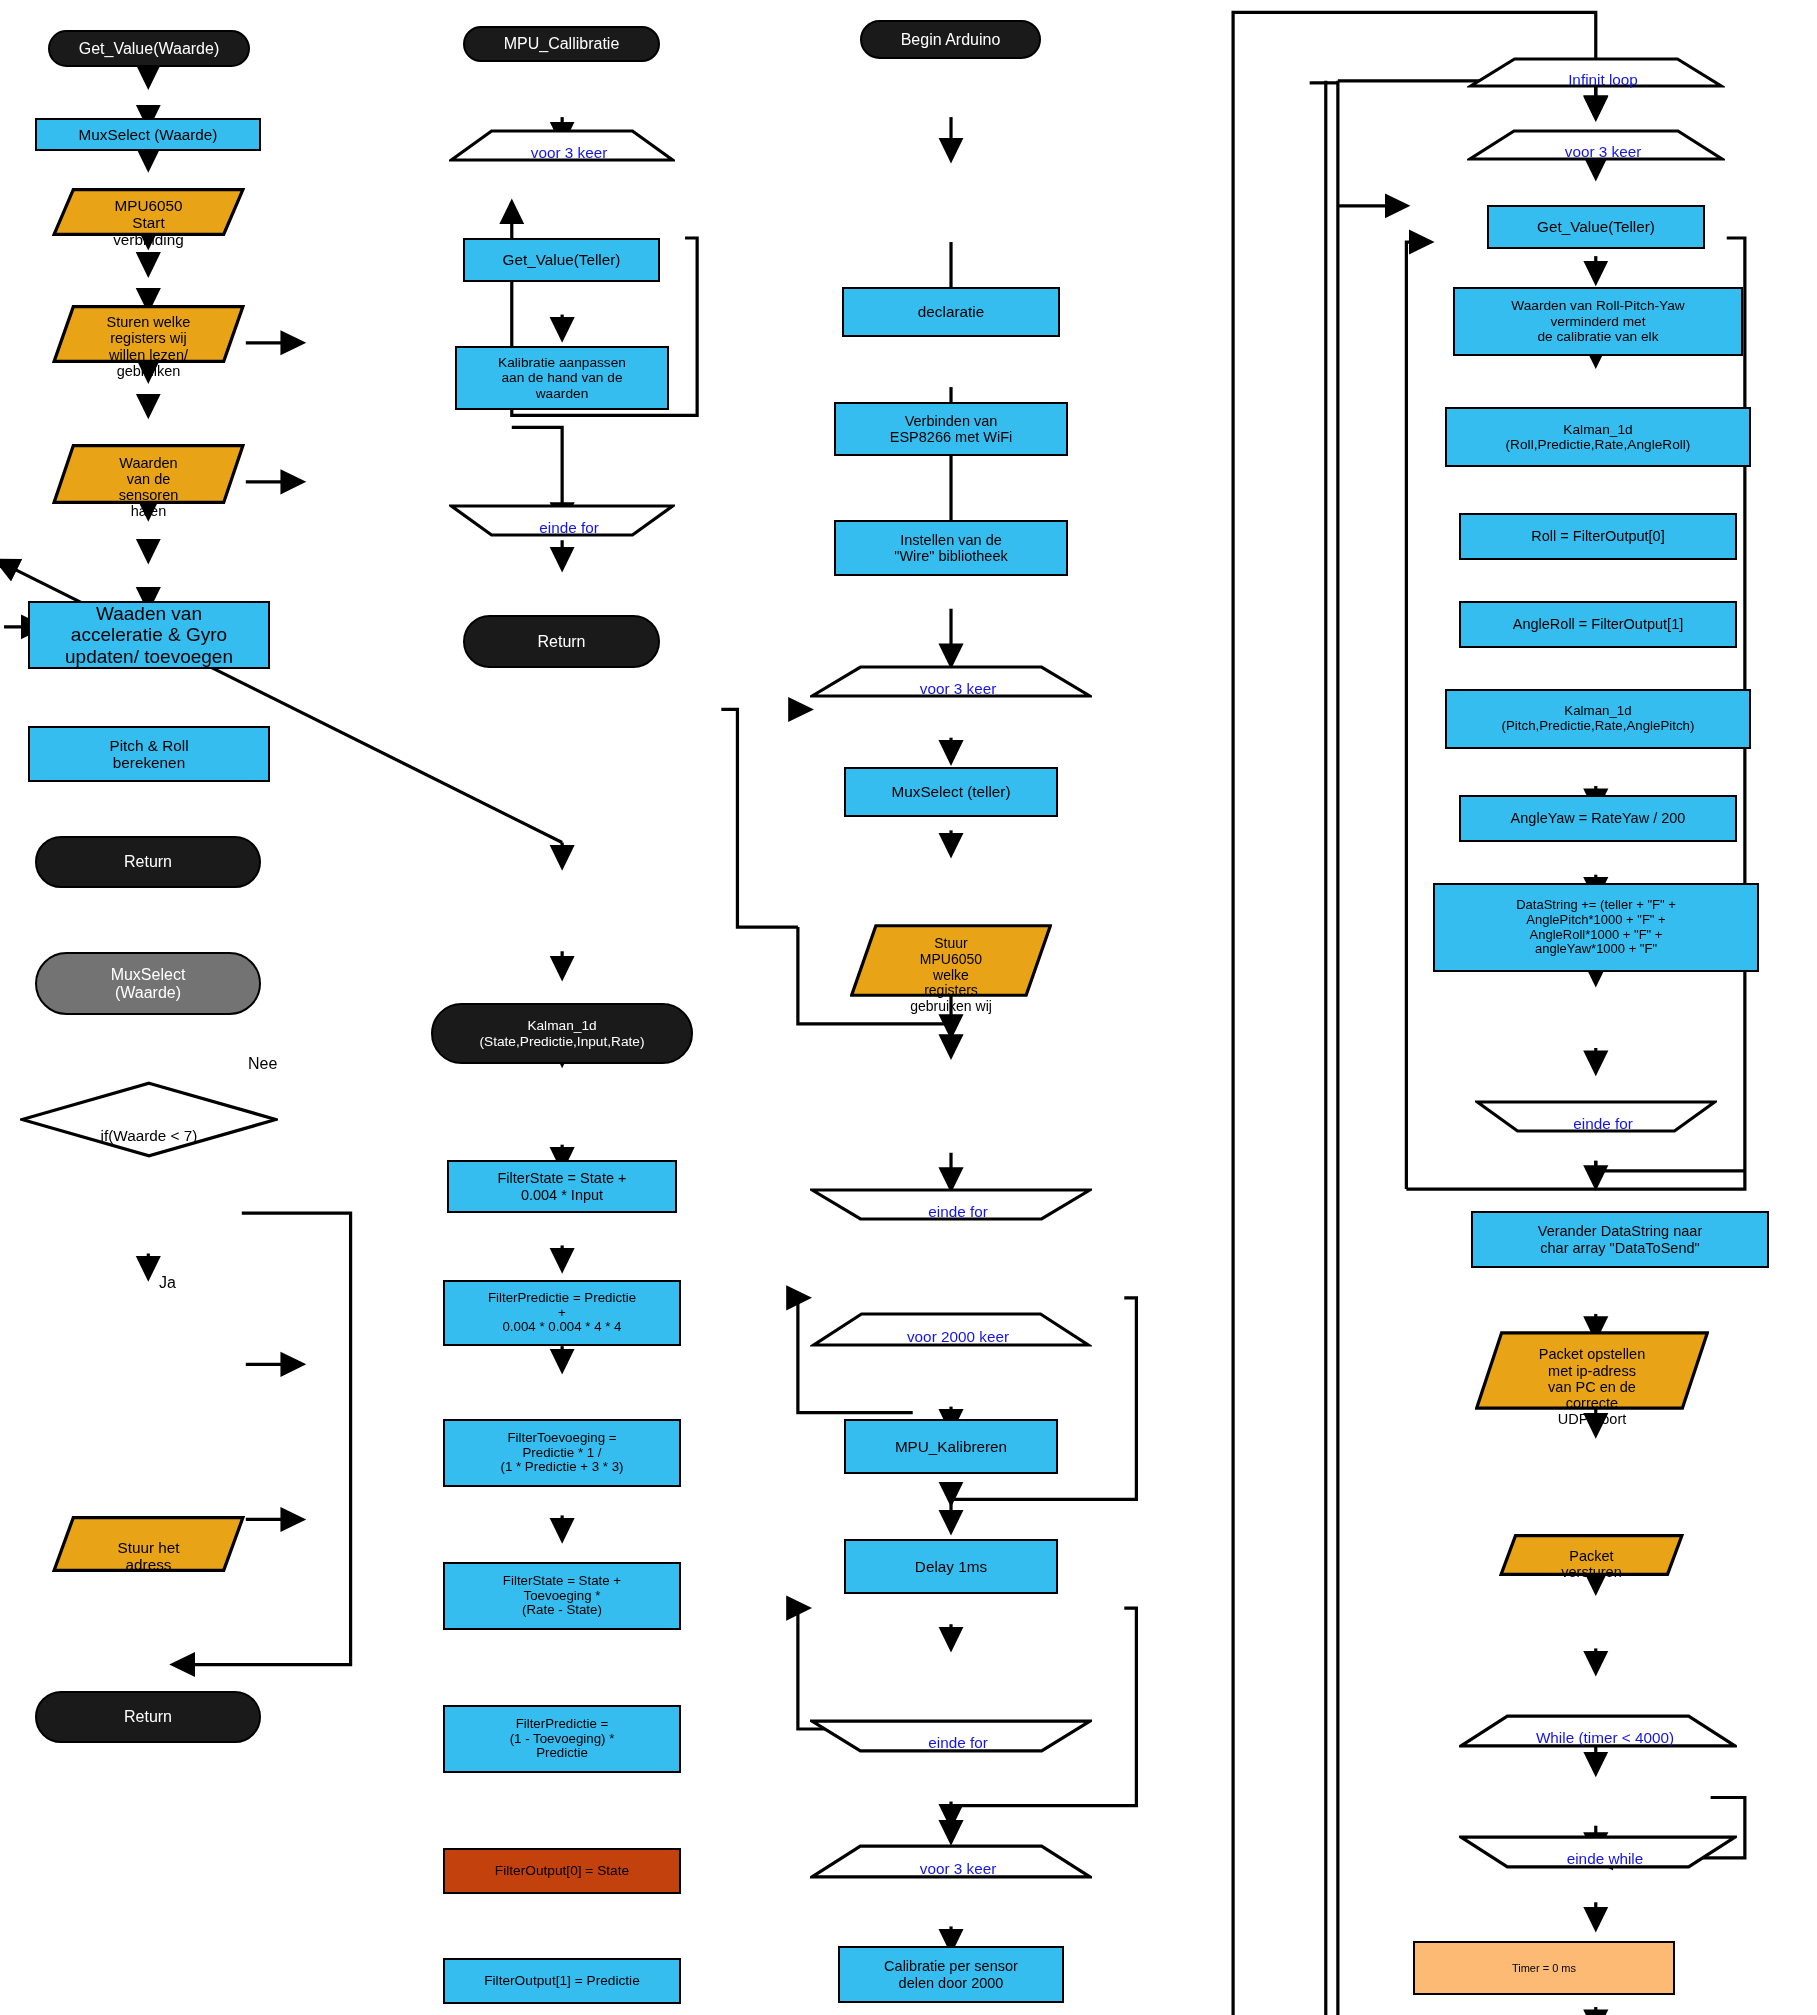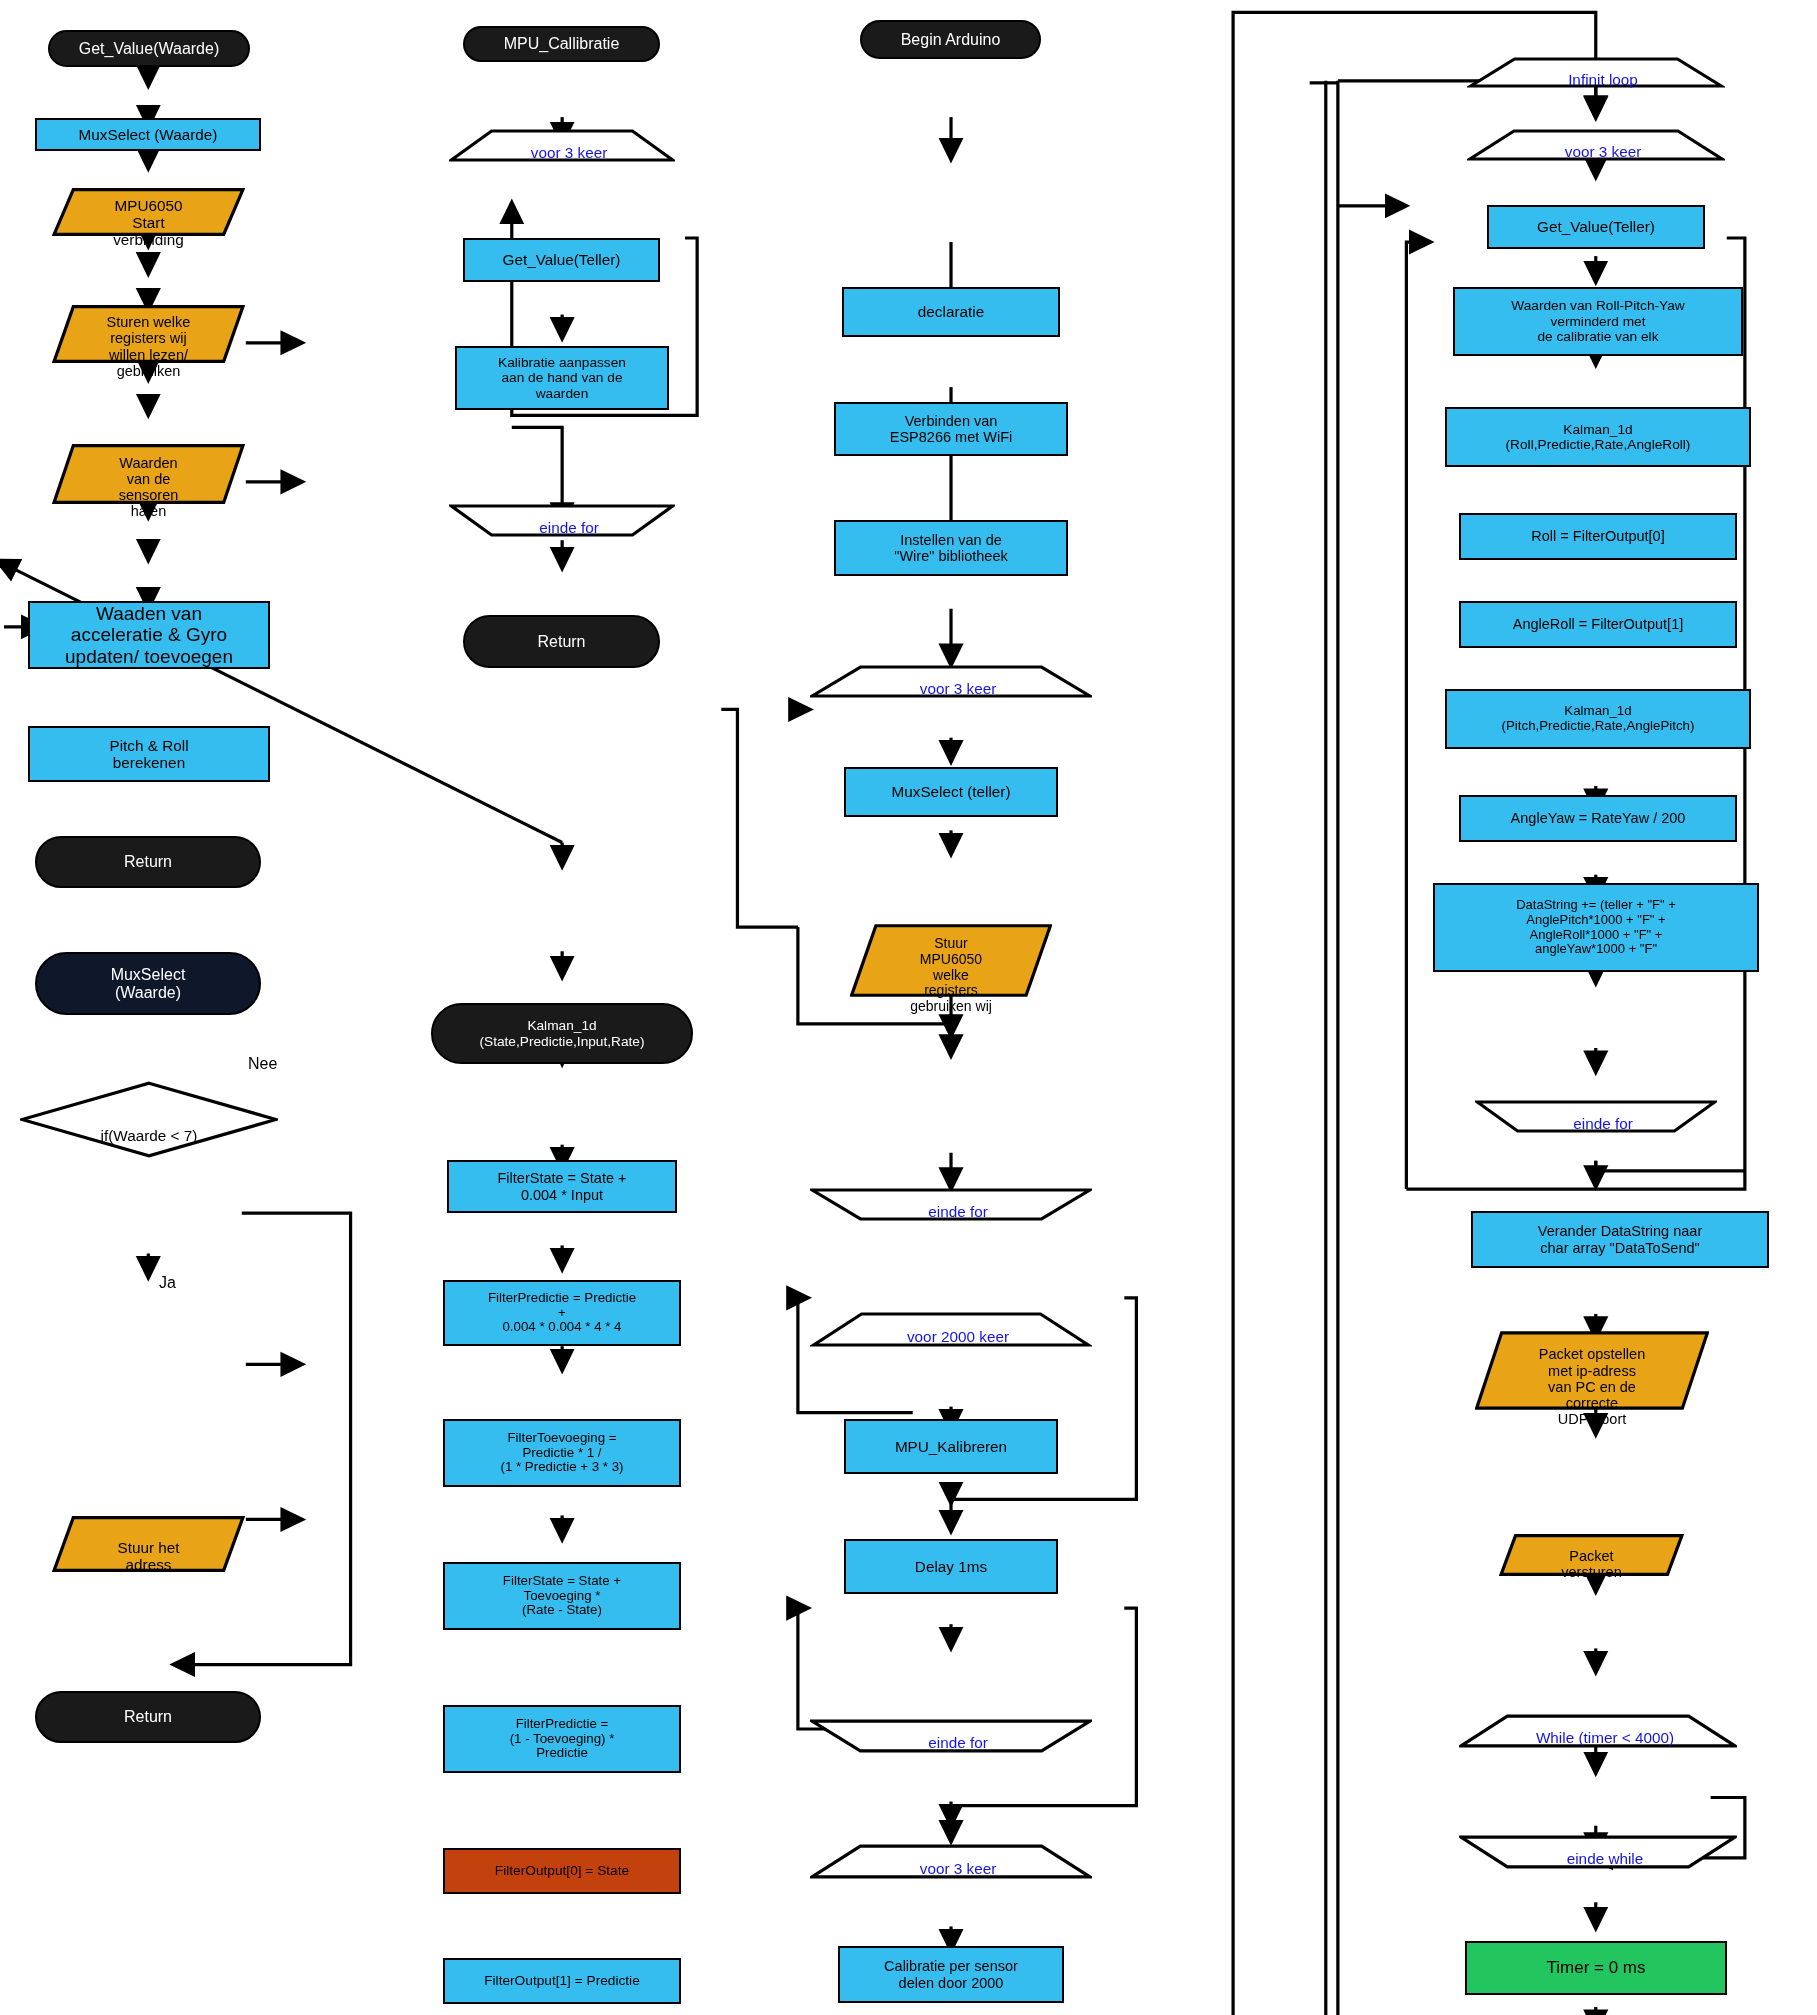--- a/index.html
+++ b/index.html
@@ -230,21 +230,21 @@
 
   <div class="node process" style="left: 28px; top: 601px; width: 242px; height: 68px; font-size: 19px; white-space: pre-line; background: rgb(54, 189, 240);">Waaden van
 acceleratie &amp; Gyro
 updaten/ toevoegen</div>
 
   <div class="node process" style="left: 28px; top: 726px; width: 242px; height: 56px; white-space: pre-line; background: rgb(54, 189, 240);">Pitch &amp; Roll
 berekenen</div>
 
   <div class="node terminal" style="left: 35px; top: 836px; width: 226px; height: 52px; background: rgb(26, 26, 26); color: rgb(255, 255, 255);">Return</div>
 
-  <div class="node terminal" style="left: 35px; top: 952px; width: 226px; height: 63px; white-space: pre-line; background: #0f172a; color: rgb(255, 255, 255);">MuxSelect
+  <div class="node terminal" style="left: 35px; top: 952px; width: 226px; height: 63px; white-space: pre-line; background: #737373; color: rgb(255, 255, 255);">MuxSelect
 (Waarde)</div>
 
   <div class="dia-wrap" style="left: 20px; top: 1081px; width: 258px; height: 109px;">
     <svg width="258" height="77" viewBox="0 0 640 190" xmlns="http://www.w3.org/2000/svg">
       <polygon points="320,5 635,95 320,185 5,95" fill="#ffffff" stroke="#000" stroke-width="8"></polygon>
     </svg>
     <div class="dia-label">if(Waarde &lt; 7)</div>
   </div>
 
   <div class="edge-label" style="left: 248px; top: 1055px; height: 0px;">Nee</div>
@@ -458,16 +458,16 @@
     <div class="trap-label" style="color: rgb(20, 20, 230);">While (timer &lt; 4000)</div>
   </div>
 
   <div class="trap-wrap" style="left: 1459px; top: 1835px; width: 278px; height: 48px;">
     <svg width="278" height="34" viewBox="0 0 690 84" xmlns="http://www.w3.org/2000/svg">
       <polygon points="5,5 685,5 570,79 120,79" fill="#ffffff" stroke="#000" stroke-width="8"></polygon>
     </svg>
     <div class="trap-label" style="color: rgb(20, 20, 230);">einde while</div>
   </div>
 
-  <div class="node process" style="left: 1465px; top: 1941px; width: 262px; height: 54px; font-size: 17px; background: #22c55e;">Timer = 0 ms</div>
+  <div class="node process" style="left: 1413px; top: 1941px; width: 262px; height: 54px; font-size: 11px; background: #fdba74;">Timer = 0 ms</div>
 
 </div>
 
 
 </body></html>

